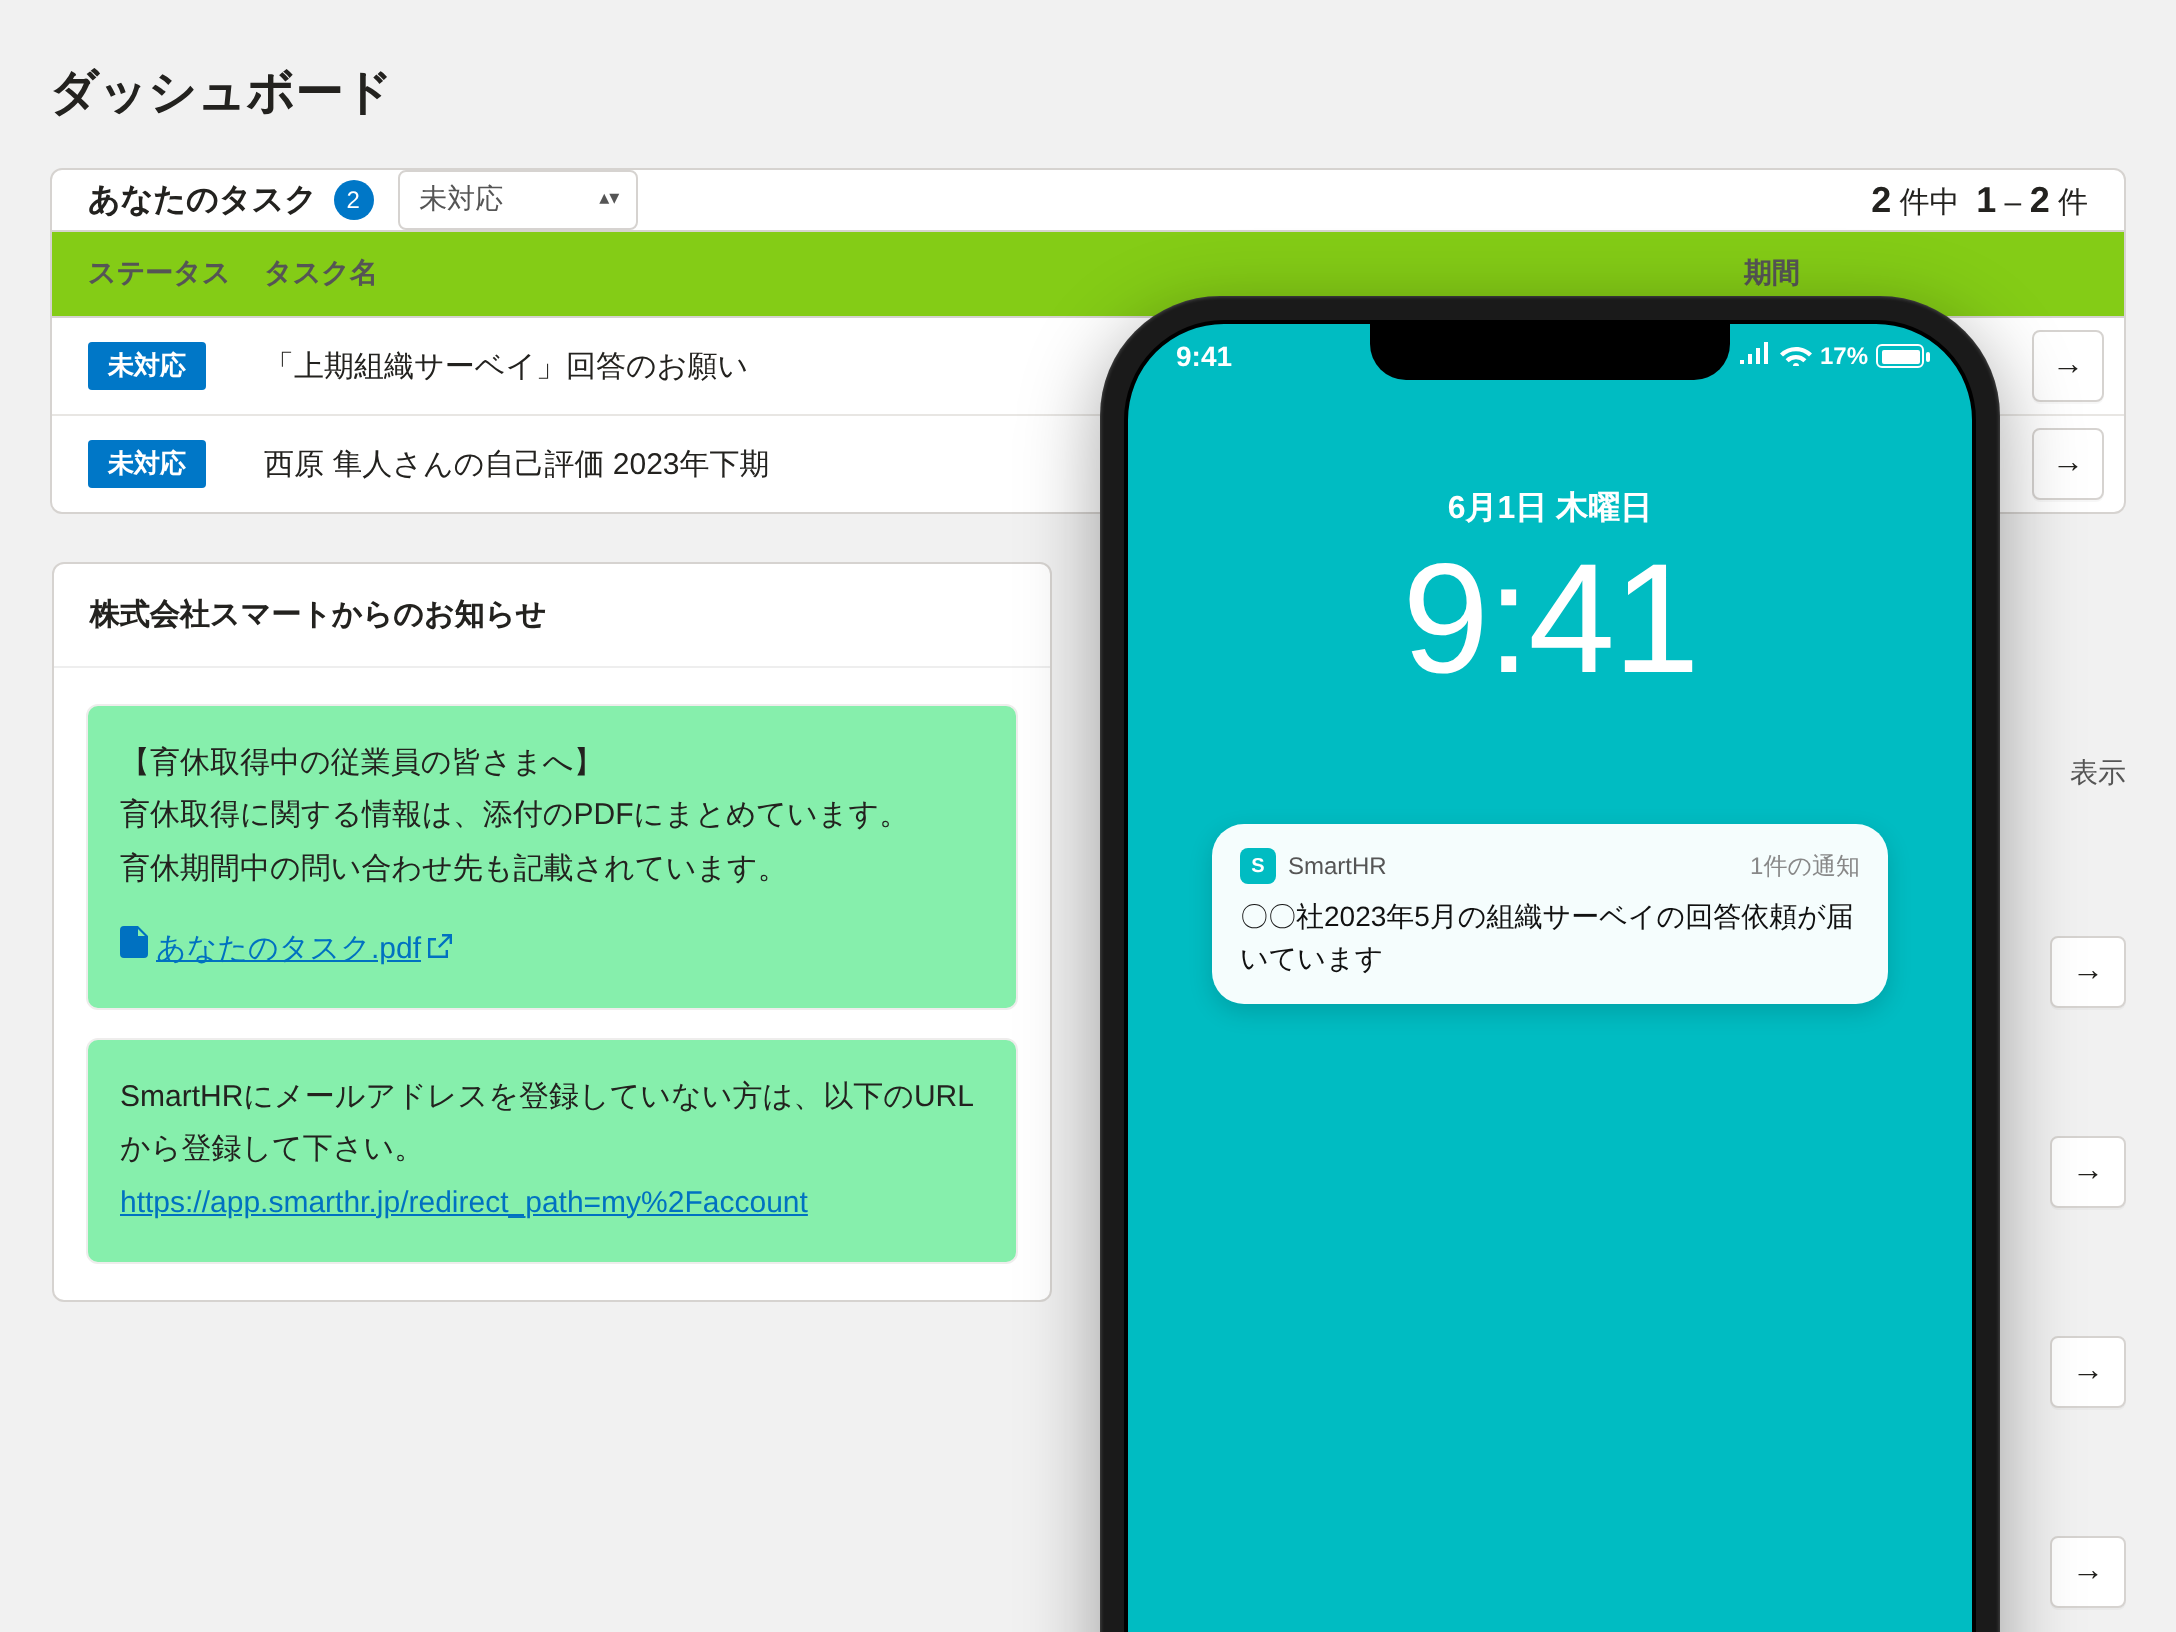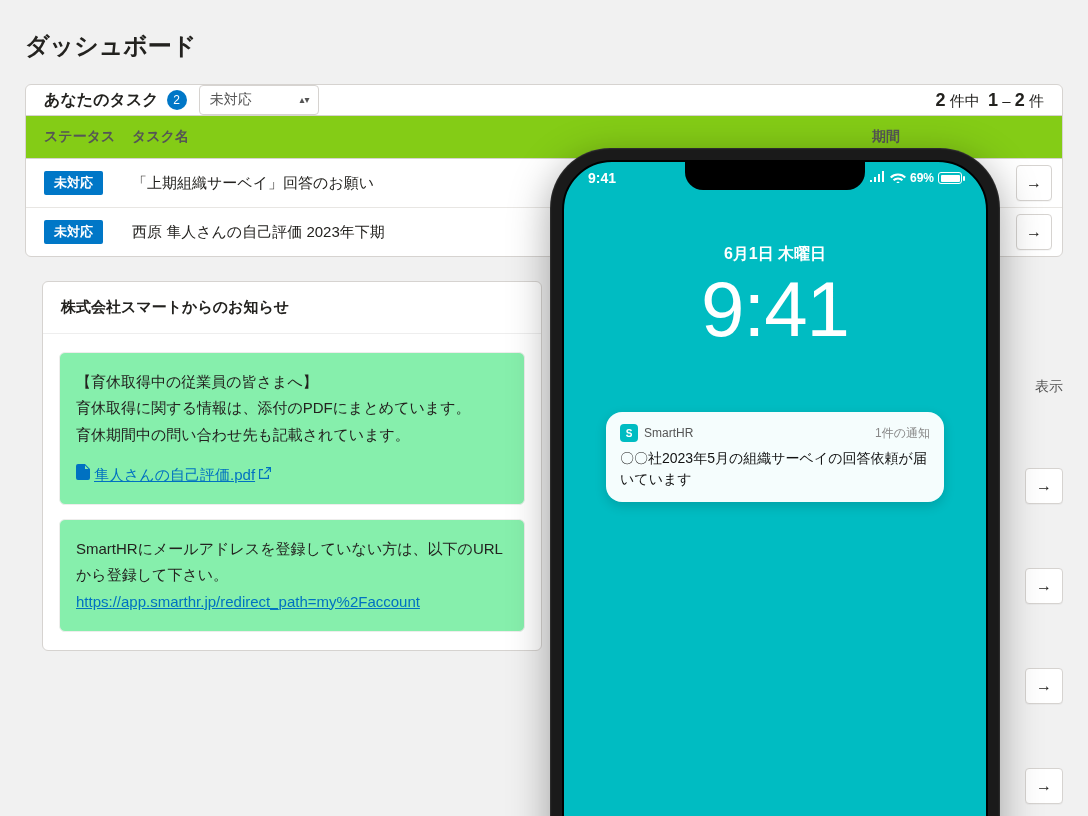--- a/index.html
+++ b/index.html
@@ -100,21 +100,21 @@
     border-radius: 4px;
     width: 38px; height: 36px;
     display: inline-flex; align-items: center; justify-content: center;
     box-shadow: 0 1px 0 rgba(0,0,0,.03);
     font-size: 16px;
     font-weight: 700;
   }
   
   .notice-panel {
     width: 500px;
-    margin-left: 42px;
+    margin-left: 26px;
   }
   .notice-header {
     display:flex; align-items:center; justify-content:space-between;
     padding: 16px 18px;
     font-size: 15px;
     font-weight: 700;
     border-bottom: 1px solid #eee;
   }
   .notice-body { padding: 4px 16px 18px; }
   .notice-card {
@@ -290,21 +290,21 @@
     <div class="notice-card">
       <div>【育休取得中の従業員の皆さまへ】</div>
       <div>育休取得に関する情報は、添付のPDFにまとめています。</div>
       <div>育休期間中の問い合わせ先も記載されています。</div>
       <a class="file-link">
         <span>
           <svg width="14" height="16" viewBox="0 0 14 16">
               <path fill="#0071c1" d="M2 0h7l5 5v9a2 2 0 0 1-2 2H2a2 2 0 0 1-2-2V2a2 2 0 0 1 2-2zm7 1.5V5h3.5L9 1.5z"></path>
             </svg>
         </span>
-        <span>隼人さんの自己評価.pdf</span>
+        <span>あなたのタスク.pdf</span>
         <span class="ext-icon">
           <svg width="12" height="12" viewBox="0 0 12 12">
               <path fill="#0071c1" d="M4 2v1.2H1.2v7.6h7.6V8H10v4H0V2h4zm8-2v5h-1.2V2.05L5.85 7 5 6.15 9.95 1.2H7V0h5z"></path>
             </svg>
         </span>
       </a>
     </div>
     <div class="notice-card">
       <div>SmartHRにメールアドレスを登録していない方は、以下のURLから登録して下さい。</div>
       <a class="url-link">https://app.smarthr.jp/redirect_path=my%2Faccount</a>
@@ -337,21 +337,21 @@
         <span>
           <svg width="16" height="11" viewBox="0 0 16 11">
               <path fill="#fff" d="M0 9h2v2H0zM4 6h2v5H4zM8 3h2v8H8zM12 0h2v11h-2z"></path>
             </svg>
         </span>
         <span>
           <svg width="16" height="12" viewBox="0 0 16 12">
               <path fill="#fff" d="M8 10.5a1.5 1.5 0 1 1 0 3 1.5 1.5 0 0 1 0-3zm0-4c2 0 3.8.8 5.2 2.1l-1.5 1.5A5.3 5.3 0 0 0 8 8.6a5.3 5.3 0 0 0-3.7 1.5L2.8 8.6A7.3 7.3 0 0 1 8 6.5zm0-4c3.1 0 5.9 1.2 8 3.3l-1.5 1.5A9.3 9.3 0 0 0 8 4.6 9.3 9.3 0 0 0 1.5 7.3L0 5.8A11.3 11.3 0 0 1 8 2.5z"></path>
             </svg>
         </span>
-        <span>69%</span>
+        <span>17%</span>
         <span class="battery">
             <span class="fill"></span>
           </span>
       </span>
     </div>
     <div class="lock-date">6月1日 木曜日</div>
     <div class="lock-time">9:41</div>
     <div class="notif">
       <div class="notif-head">
         <span class="notif-app-icon">S</span>

